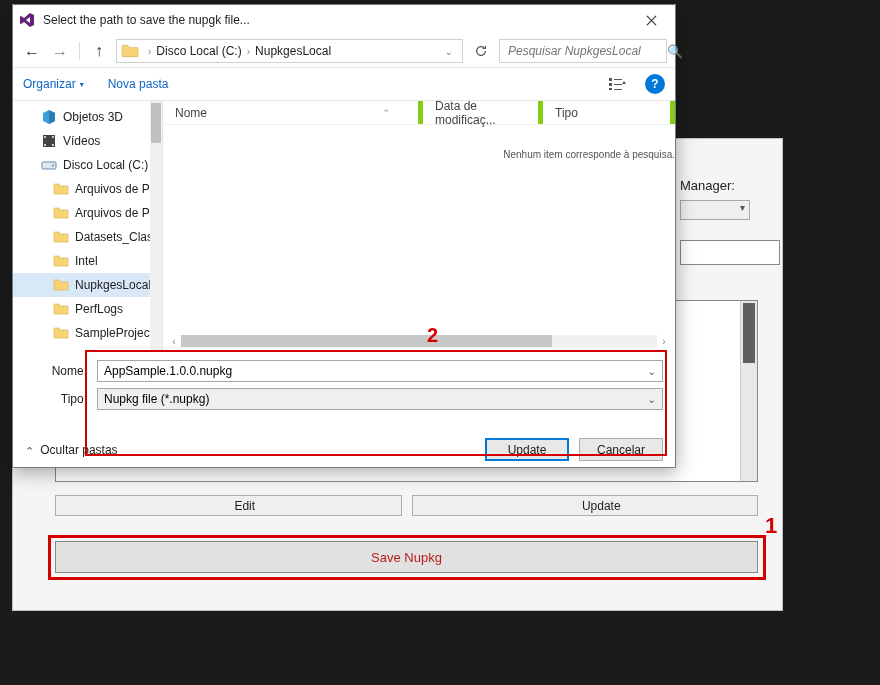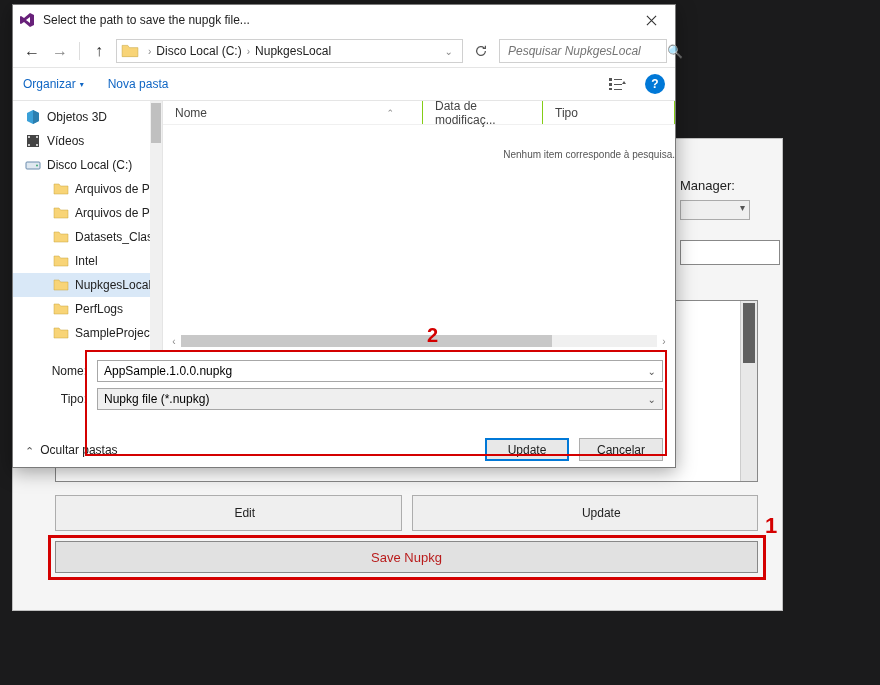--- a/index.html
+++ b/index.html
@@ -9,21 +9,21 @@
   .bg-label-mgr { position: absolute; left: 680px; top: 178px; font-size: 13px; color: #222; }
   .bg-dropdown { position: absolute; left: 680px; top: 200px; width: 70px; height: 20px; background: #efefef; border: 1px solid #aaa; }
   .bg-dropdown::after { content: "▾"; position: absolute; right: 4px; top: 1px; font-size: 10px; color: #555; }
   .bg-textbox { position: absolute; left: 680px; top: 240px; width: 100px; height: 25px; background: #fff; border: 1px solid #888; }
 
   .bg-scrollpane { position: absolute; left: 55px; top: 300px; width: 703px; height: 182px; background: #fff; border: 1px solid #888; }
   .bg-scrollpane .sb { position: absolute; right: 0; top: 0; bottom: 0; width: 17px; background: #e8e8e8; border-left: 1px solid #ccc; }
   .bg-scrollpane .sb .thumb { position: absolute; left: 2px; right: 2px; top: 2px; height: 60px; background: #606060; }
 
   .bg-edit-row { position: absolute; left: 55px; top: 495px; width: 703px; display: flex; gap: 10px; }
-  .bg-edit-row button { flex: 1; height: 36px; background: #efefef; border: 1px solid #adadad; font-size: 12px; color: #222; cursor: pointer; padding-left: 39px; }
+  .bg-edit-row button { flex: 1; height: 21px; background: #efefef; border: 1px solid #adadad; font-size: 12px; color: #222; cursor: pointer; padding-left: 39px; }
 
   .annot-1-box { position: absolute; left: 48px; top: 535px; width: 718px; height: 45px; border: 3px solid #d40000; z-index: 50; }
   .annot-1-lbl { position: absolute; left: 765px; top: 513px; color: #d40000; font-size: 22px; font-weight: bold; z-index: 50; }
   .bg-save-btn { position: absolute; left: 55px; top: 541px; width: 703px; height: 32px; background: #e1e1e1; border: 1px solid #888; font-size: 13px; color: #b91c1c; cursor: pointer; }
 
   .dialog { position: absolute; left: 12px; top: 4px; width: 664px; height: 464px; background: #fff; border: 1px solid #7a7a7a; box-shadow: 0 4px 18px rgba(0,0,0,0.35); z-index: 100; display: flex; flex-direction: column; }
 
   .titlebar { height: 30px; display: flex; align-items: center; padding: 0 4px 0 6px; }
   .titlebar .vs-icon { width: 16px; height: 16px; margin-right: 8px; }
   .titlebar .title { font-size: 12px; color: #222; flex: 1; }
@@ -48,28 +48,28 @@
   .toolbar .org::after { content: "▾"; font-size: 8px; }
   .toolbar .newf { color: #1066c4; font-size: 12px; margin-left: 24px; cursor: pointer; }
   .toolbar .spacer { flex: 1; }
   .toolbar .view-btn { width: 34px; height: 22px; display: flex; align-items: center; justify-content: center; border: 1px solid transparent; cursor: pointer; color: #555; }
   .toolbar .help { width: 20px; height: 20px; border-radius: 50%; background: #0078d7; color: #fff; display: flex; align-items: center; justify-content: center; font-size: 12px; font-weight: bold; margin-left: 10px; cursor: pointer; }
 
   .midpane { flex: 1; display: flex; min-height: 0; }
   .tree { width: 150px; border-right: 1px solid #e5e5e5; position: relative; overflow: hidden; padding: 4px 0; }
   .tree-sb { position: absolute; right: 0; top: 0; bottom: 0; width: 12px; background: #f0f0f0; }
   .tree-sb .tb { position: absolute; left: 1px; right: 1px; top: 2px; height: 40px; background: #c0c0c0; }
-  .tree-item { height: 24px; display: flex; align-items: center; font-size: 12px; color: #222; padding-left: 12px; gap: 6px; white-space: nowrap; cursor: pointer; }
+  .tree-item { height: 24px; display: flex; align-items: center; font-size: 12px; color: #222; padding-left: 28px; gap: 6px; white-space: nowrap; cursor: pointer; }
   .tree-item.indent { padding-left: 40px; }
   .tree-item.sel { background: #d9e8f7; }
   .tree-item .ic { width: 16px; height: 16px; flex-shrink: 0; }
 
   .filelist { flex: 1; display: flex; flex-direction: column; position: relative; }
   .col-headers { height: 24px; display: flex; align-items: center; font-size: 12px; color: #444; border-bottom: 1px solid #f0f0f0; }
-  .col-headers .col { padding: 0 12px; border-right: 1px solid #84cc16; height: 100%; display: flex; align-items: center; cursor: pointer; }
+  .col-headers .col { padding: 0 12px; border-right: 5px solid #84cc16; height: 100%; display: flex; align-items: center; cursor: pointer; }
   .col-headers .col.name { width: 260px; }
   .col-headers .col.name .sort { margin-left: auto; padding-right: 16px; color: #888; font-size: 9px; }
   .col-headers .col.date { width: 120px; }
   .col-headers .col.type { flex: 1; }
   .empty-msg { text-align: right; font-size: 10px; color: #555; padding: 24px 0; }
   .filelist-hsb { position: absolute; left: 4px; right: 4px; bottom: 2px; height: 14px; display: flex; align-items: center; }
   .filelist-hsb .arrow { width: 14px; text-align: center; color: #888; font-size: 10px; cursor: pointer; }
   .filelist-hsb .track { flex: 1; height: 12px; background: #f0f0f0; position: relative; }
   .filelist-hsb .track .th { position: absolute; left: 0; top: 0; bottom: 0; width: 78%; background: #c8c8c8; }
 

